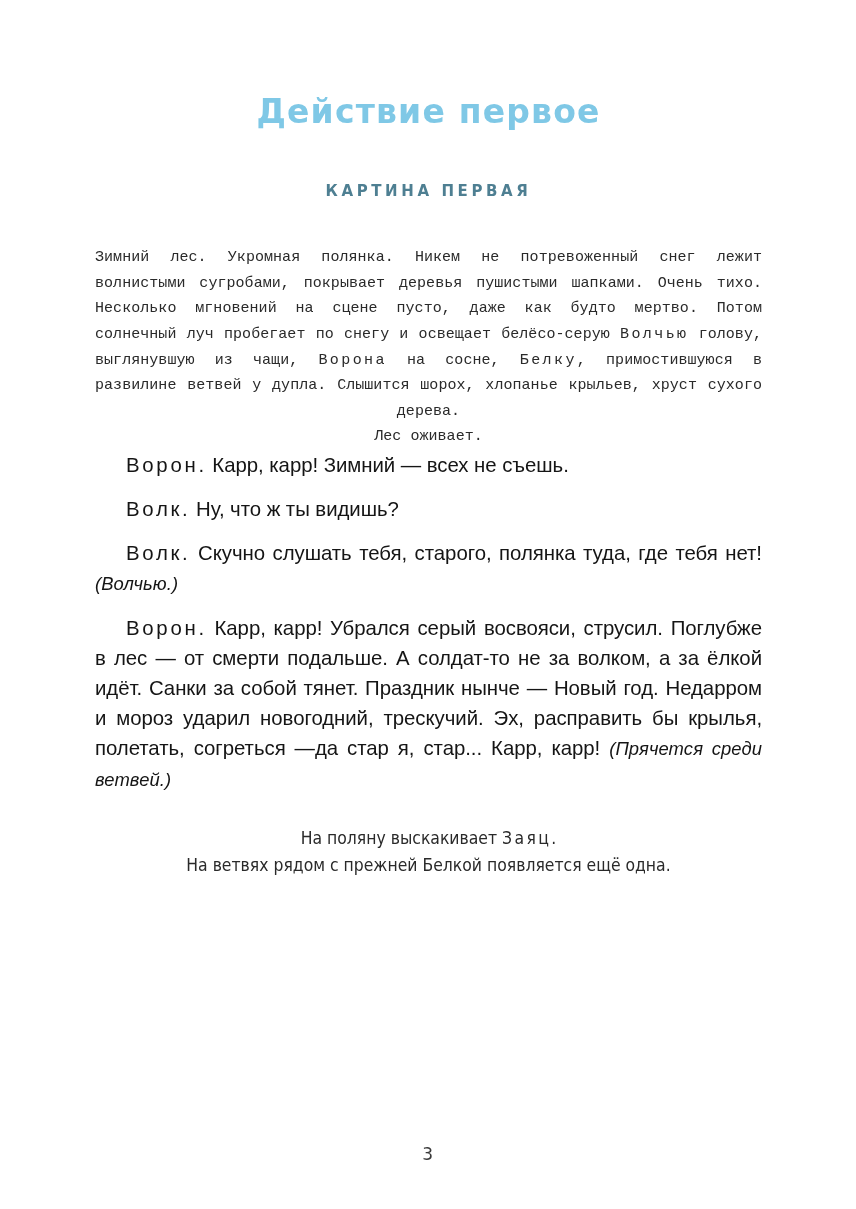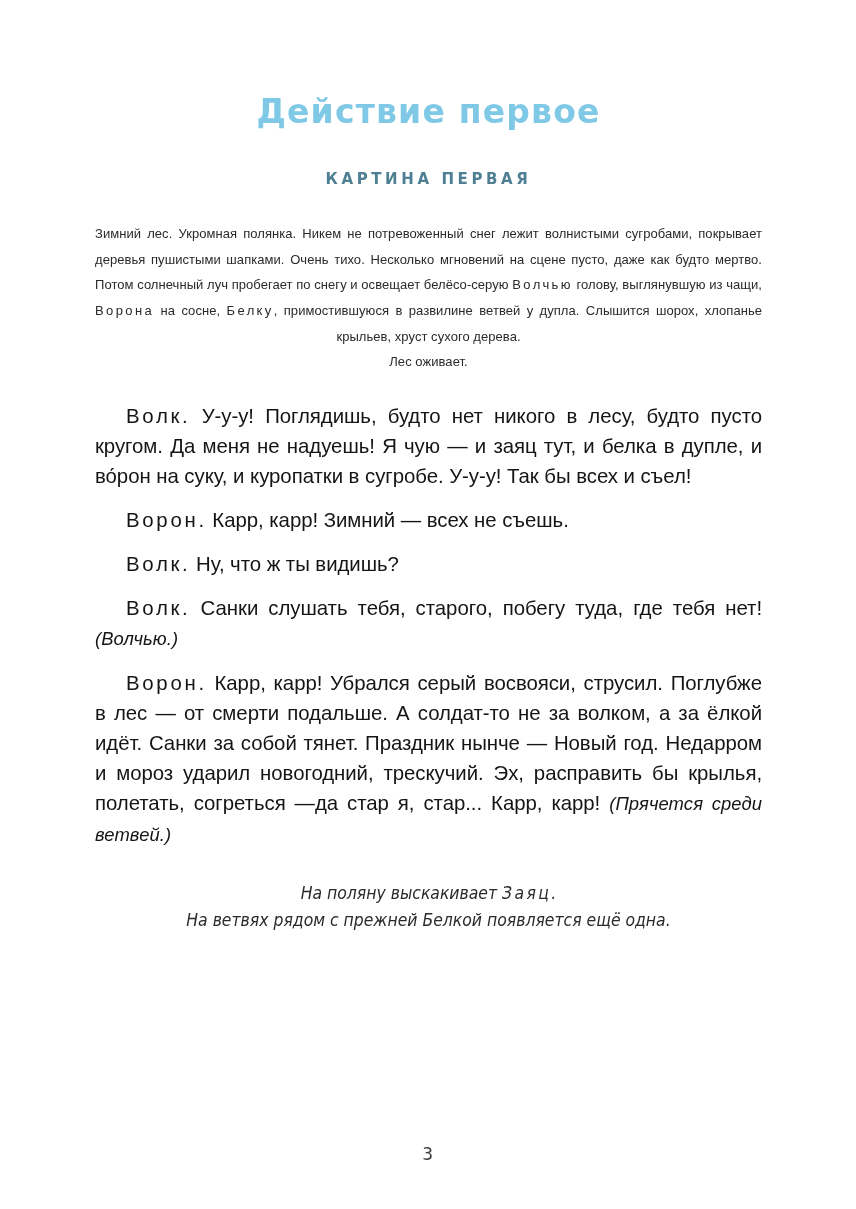--- a/index.html
+++ b/index.html
@@ -40,38 +40,38 @@
     text-align: center;
     font-family: "DejaVu Sans", sans-serif;
     font-weight: 700;
     font-size: 33px;
     letter-spacing: 1.2px;
     color: #7fc8e6;
     line-height: 1.1;
   }
 
   .scene-title {
-    margin: 0;
+    margin: 12px;
     padding-top: 40px;
     text-align: center;
     font-family: "DejaVu Sans", sans-serif;
     font-weight: 700;
     font-size: 15px;
     letter-spacing: 3.6px;
     color: #4e7f92;
     line-height: 1.2;
   }
 
   
   .stage-open {
     margin: 0;
     padding-top: 33px;
-    font-family: Liberation Sans, sans-serif;
+    font-family: Liberation Mono, monospace;
     font-stretch: condensed;
-    font-size: 13px;
+    font-size: 15px;
     line-height: 25.6px;
     color: #2a2a2a;
     text-align: justify;
     text-align-last: center;
     hyphens: manual;
     letter-spacing: 0.05px;
   }
   .stage-open .sp {
     letter-spacing: 2.4px;
   }
@@ -108,21 +108,21 @@
     margin: 0;
     padding-top: 30px;
     text-align: center;
     font-family: "DejaVu Sans Condensed", "Liberation Sans Narrow", "DejaVu Sans", sans-serif;
     font-stretch: condensed;
     font-size: 17.4px;
     line-height: 27px;
     color: #2a2a2a;
   }
   .stage-close .sp { letter-spacing: 2.4px; }
-  .stage-close .line { display: block; font-style: italic; }
+  .stage-close .line { display: block; }
 
   
   .folio {
     position: absolute;
     left: 0;
     top: 1128px;
     width: 856px;
     text-align: center;
     font-family: "DejaVu Sans", sans-serif;
     font-size: 17px;
@@ -139,37 +139,34 @@
     <h1 class="act-title">Действие первое</h1>
 
     <h2 class="scene-title">КАРТИНА ПЕРВАЯ</h2>
 
     <p class="stage-open">
       <span class="tight">Зимний лес. Укромная полянка. Никем не потревоженный снег лежит волнистыми сугробами, покрывает деревья пушистыми шапками. Очень тихо. Несколько мгновений на сцене пусто, даже как будто мертво. Потом солнечный луч пробегает по снегу и освещает белёсо-серую </span><span class="sp">Волчью</span><span class="tight"> голову, выглянувшую из чащи, </span><span class="sp">Ворона</span><span class="tight"> на сосне, </span><span class="sp">Белку</span><span class="tight">, примостившуюся в развилине ветвей у дупла. Слышится шорох, хлопанье крыльев, хруст сухого дерева.</span>
     </p>
     <p class="stage-open" style="padding-top:0; text-align:right; text-align-last:center;">Лес оживает.</p>
 
     <div>
-      <p class="speech" style="padding-top:26px;">
-        <span class="speaker">Волк.</span><span> У-у-у! Поглядишь, будто нет никого в лесу, будто пусто кругом. Да меня не надуешь! Я чую — и заяц тут, и белка в дупле, и во́рон на суку, и куропатки в сугробе. У-у-у! Так бы всех и съел!</span>
-      </p>
 
       <p class="speech">
         <span class="speaker">Ворон.</span><span> Карр, карр! Зимний — всех не съешь.</span>
       </p>
 
 
 
       <p class="speech">
         <span class="speaker">Волк.</span><span> Ну, что ж ты видишь?</span>
       </p>
 
 
       <p class="speech">
-        <span class="speaker">Волк.</span><span> Санки слушать тебя, старого, побегу туда, где тебя нет! </span><span class="note">(Волчью.)</span>
+        <span class="speaker">Волк.</span><span> Скучно слушать тебя, старого, полянка туда, где тебя нет! </span><span class="note">(Волчью.)</span>
       </p>
 
       <p class="speech">
         <span class="speaker">Ворон.</span><span> Карр, карр! Убрался серый восвояси, струсил. Поглубже в лес — от смерти подальше. А солдат-то не за волком, а за ёлкой идёт. Санки за собой тянет. Праздник нынче — Новый год. Недарром и мороз ударил новогодний, трескучий. Эх, расправить бы крылья, полетать, согреться —да стар я, стар... Карр, карр! </span><span class="note">(Прячется среди ветвей.)</span>
       </p>
     </div>
 
     <p class="stage-close">
       <span class="line"><span>На поляну выскакивает </span><span class="sp">Заяц</span><span>.</span></span>
       <span class="line">На ветвях рядом с прежней Белкой появляется ещё одна.</span>

